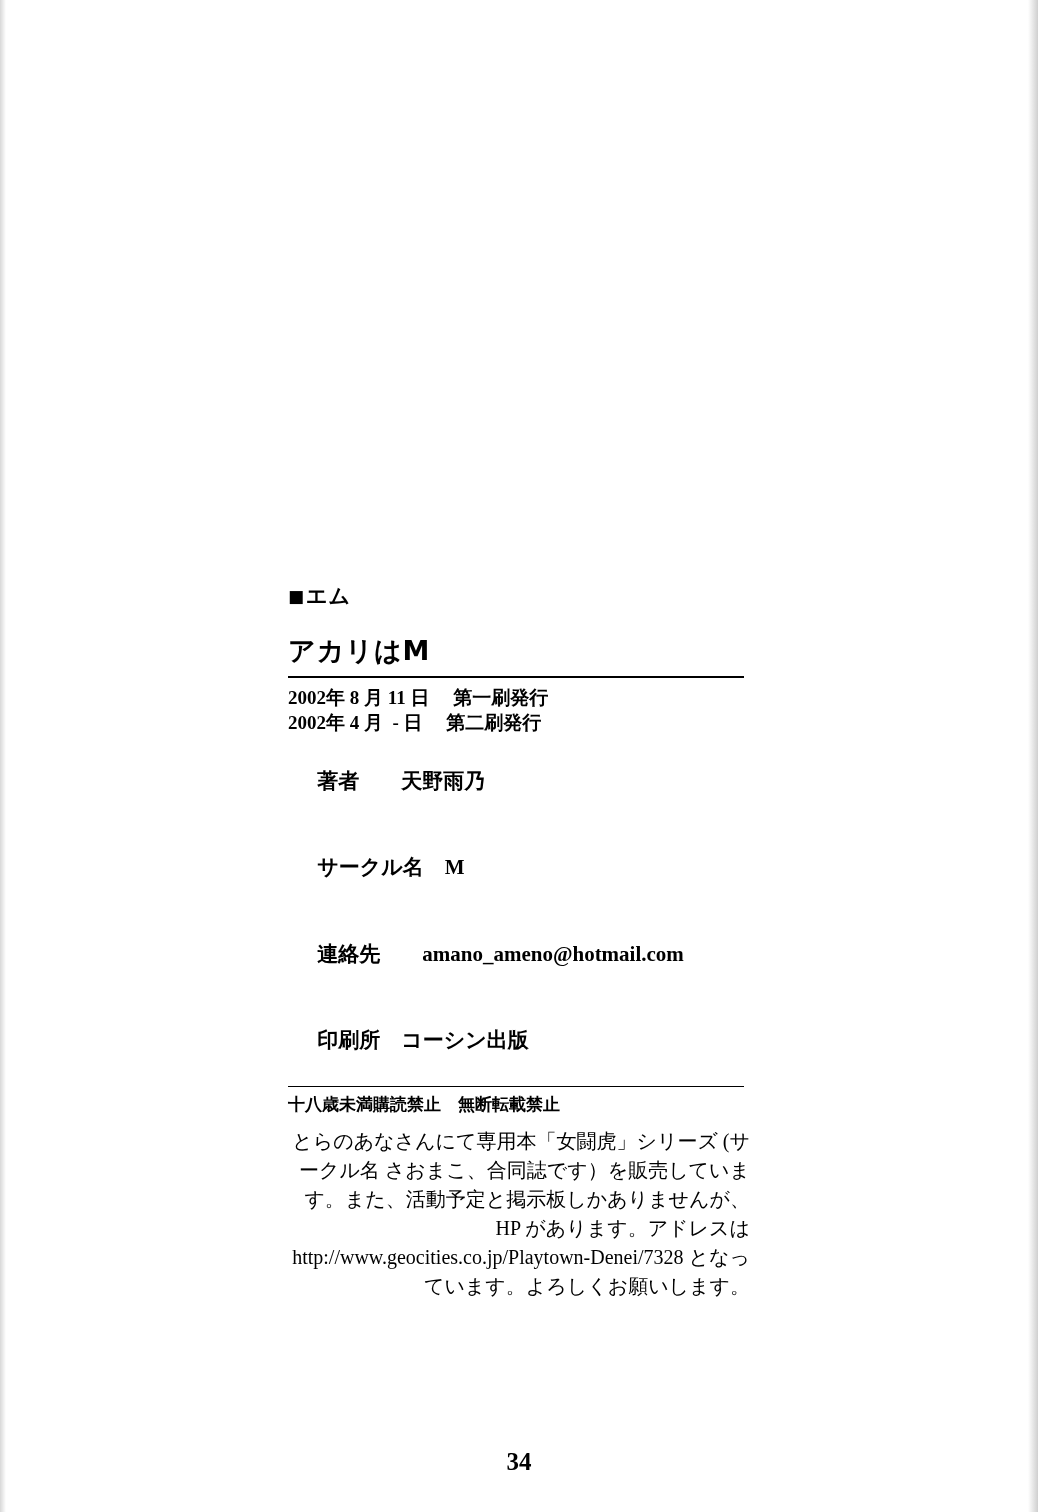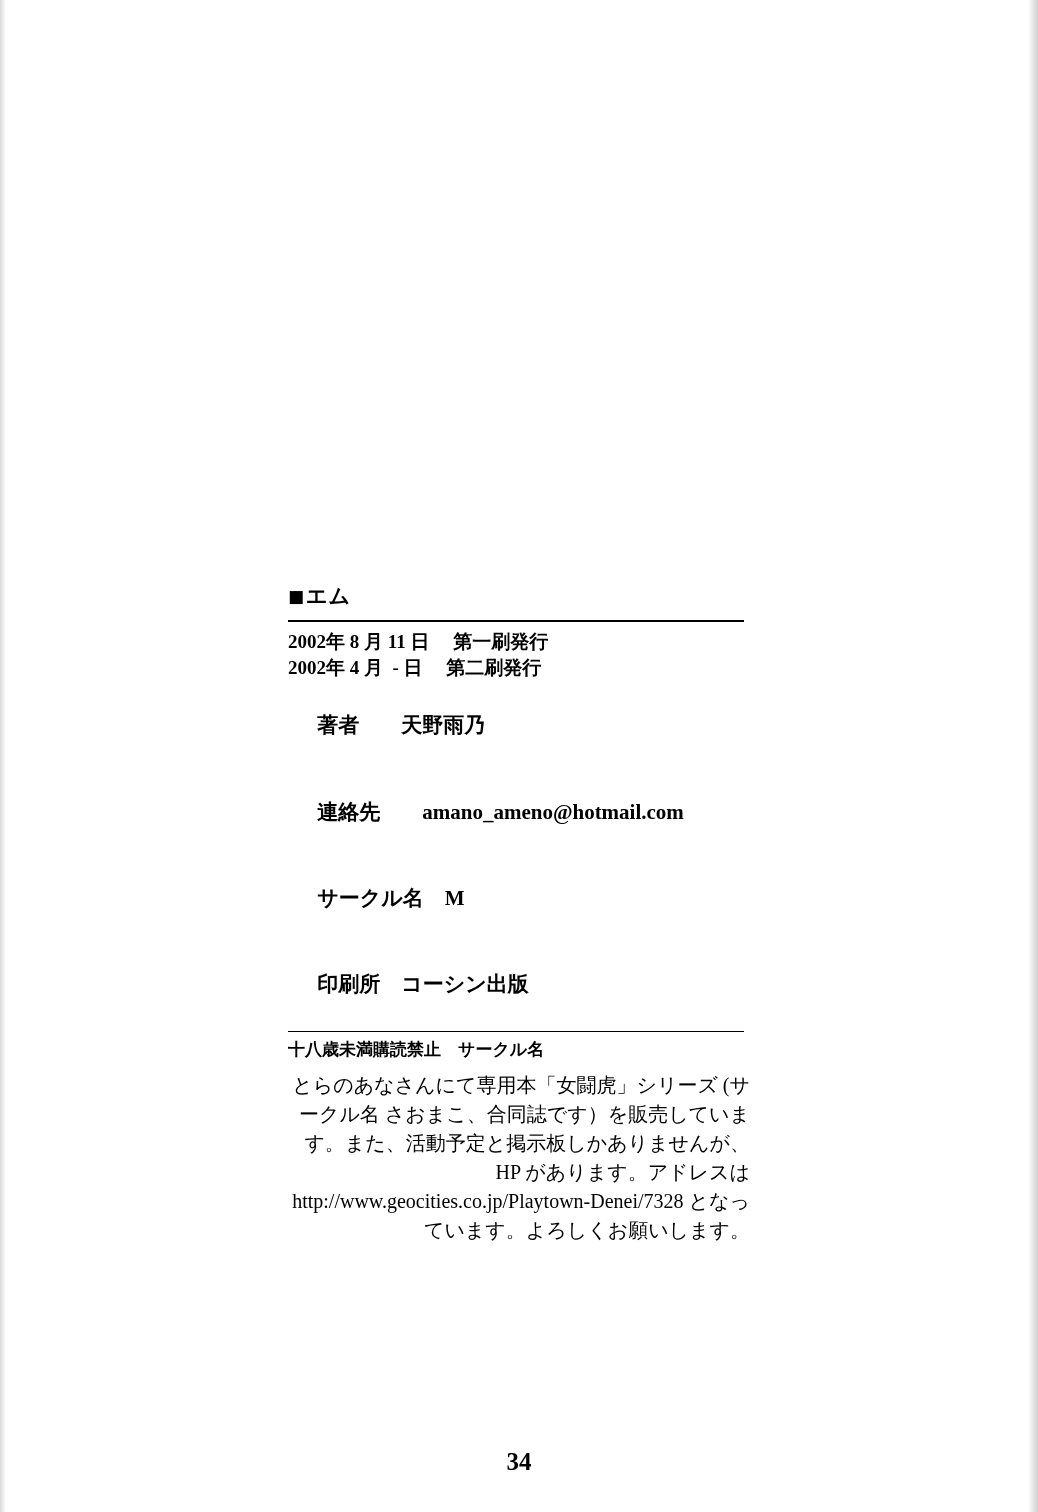--- a/index.html
+++ b/index.html
@@ -36,21 +36,21 @@
     top: 585px;
     width: 456px;
   }
 
   .series-line {
     font-family: "DejaVu Sans", "Liberation Sans", sans-serif;
     font-weight: bold;
     font-size: 21px;
     letter-spacing: 1px;
     line-height: 1.1;
-    margin-bottom: 12px;
+    margin-bottom: 28px;
   }
   .series-line .sq {
     font-size: 17px;
     vertical-align: 1px;
     margin-right: 1px;
   }
 
   .work-title {
     font-family: "DejaVu Sans", "Liberation Sans", sans-serif;
     font-weight: bold;
@@ -129,47 +129,48 @@
 
 <div class="page-edge-left"></div>
 <div class="page-edge-right"></div>
 
 <div class="colophon">
 
   <div class="series-line">
     <span class="sq">■</span><span>エム</span>
   </div>
 
+  <div class="work-title">アカリはM</div>
 
   <hr class="rule">
 
   <div class="print-dates">
     <div>2002年 8 月 11 日　 第一刷発行</div>
     <div>2002年 4 月  - 日　 第二刷発行</div>
   </div>
 
   <div class="field">
     <span>著者</span><span>　　</span><span>天野雨乃</span>
   </div>
 
   <div class="field">
-    <span>連絡先</span><span>　　</span><span class="val-serif">amano_ameno@hotmail.com</span>
+    <span>サークル名</span><span>　</span><span class="val-serif">M</span>
   </div>
 
   <div class="field">
-    <span>サークル名</span><span>　</span><span class="val-serif">M</span>
+    <span>連絡先</span><span>　　</span><span class="val-serif">amano_ameno@hotmail.com</span>
   </div>
 
   <div class="field last">
     <span>印刷所</span><span>　</span><span>コーシン出版</span>
   </div>
 
   <hr class="rule thin">
 
-  <div class="notice">十八歳未満購読禁止　サークル名</div>
+  <div class="notice">十八歳未満購読禁止　無断転載禁止</div>
 
   <div class="blurb">
     <span>とらのあなさんにて専用本「女闘虎」シリーズ (サークル名 さおまこ、合同誌です）を販売しています。また、活動予定と掲示板しかありませんが、HP があります。アドレスは　http://www.geocities.co.jp/Playtown-Denei/7328 となっています。よろしくお願いします。</span>
   </div>
 
 </div>
 
 <div class="page-number">34</div>
 
 </body></html>

